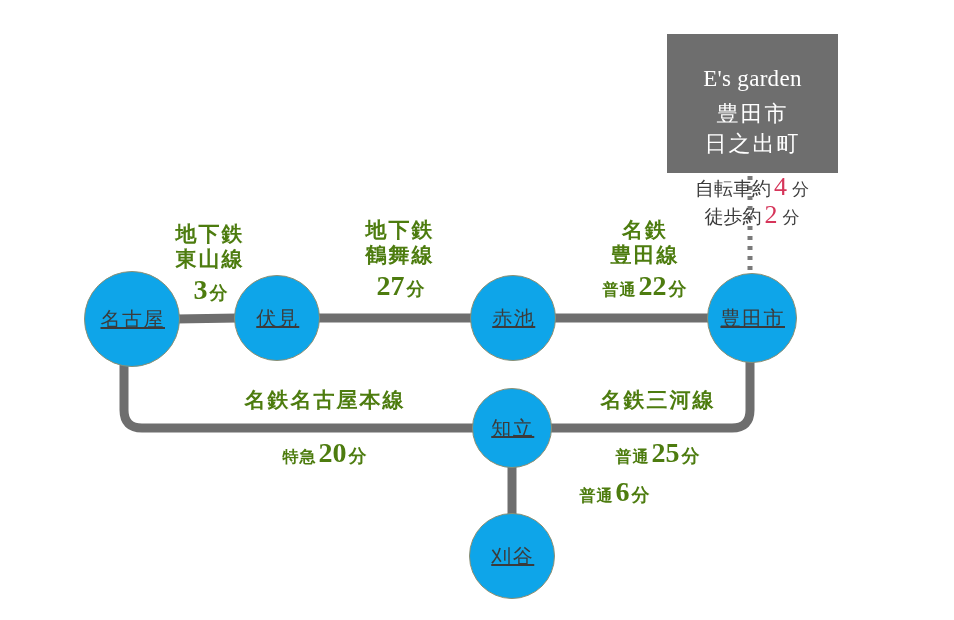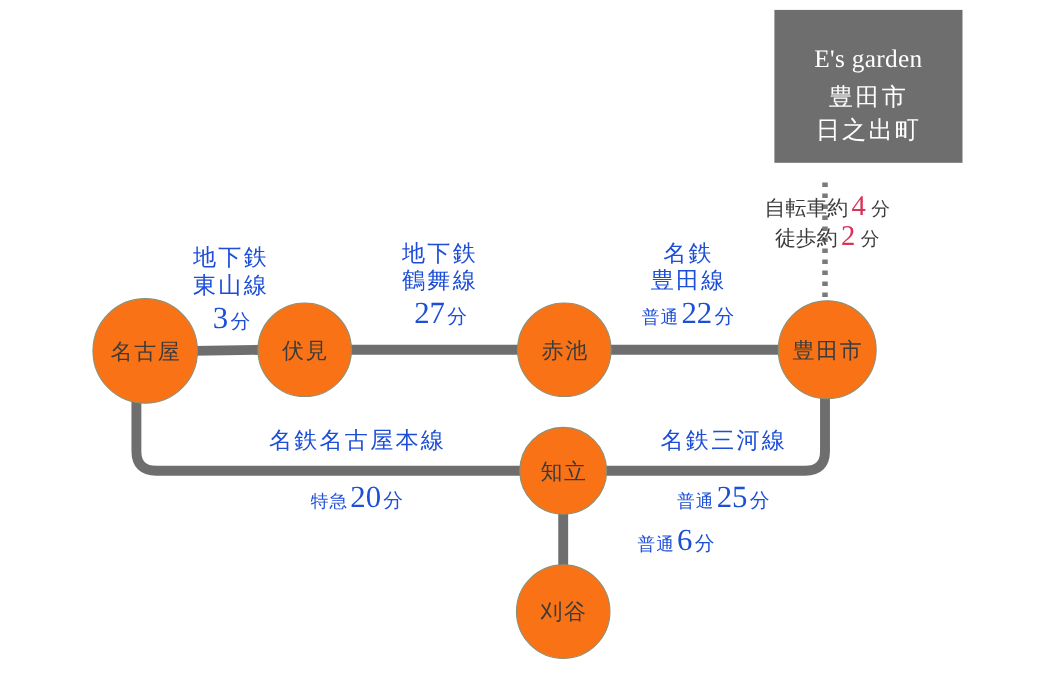--- a/index.html
+++ b/index.html
@@ -27,32 +27,31 @@
     left: 0;
     top: 0;
     width: 954px;
     height: 620px;
   }
 
   
   .dest-box {
     position: absolute;
     left: 667px;
-    top: 9px;
+    top: 34px;
     width: 171px;
     height: 139px;
     background: #6e6e6e;
     color: #ffffff;
     display: flex;
     flex-direction: column;
     align-items: center;
     justify-content: center;
     box-sizing: border-box;
     padding-top: 17px;
-    margin-left: 37px;
   }
   .dest-brand {
     font-size: 23px;
     letter-spacing: 0.3px;
     line-height: 1.1;
     font-family: "Liberation Serif", "DejaVu Serif", serif;
     white-space: nowrap;
   }
   .dest-line {
     font-size: 22px;
@@ -92,42 +91,44 @@
   }
   .access-item .unit {
     font-size: 17px;
     padding-left: 2px;
   }
 
   
   .station {
     position: absolute;
     border-radius: 50%;
-    background: #f97316;
+    background: #0ea5e9;
     border: 1.5px solid #8d8f72;
     box-sizing: border-box;
     display: flex;
     align-items: center;
     justify-content: center;
     font-family: "DejaVu Serif", "Liberation Serif", serif;
     font-size: 20px;
     letter-spacing: 1.5px;
     color: #3b3b3b;
     text-indent: 1.5px;
     white-space: nowrap;
+    text-decoration: underline;
   }
 
   
   .seg-label {
     position: absolute;
     text-align: center;
     white-space: nowrap;
-    color: #1d4ed8;
+    color: #4d7c0f;
     font-family: "DejaVu Serif", "Liberation Serif", serif;
     line-height: 1.18;
+    font-weight: bold;
   }
   .seg-label .ln {
     font-size: 21px;
     letter-spacing: 2px;
     display: block;
   }
   .seg-label .tm {
     display: block;
     margin-top: 1px;
     font-size: 21px;
@@ -208,21 +209,21 @@
   </div>
 
   <div class="seg-label" style="left:315px; top:218px; width:170px;">
     <span class="ln">地下鉄</span>
     <span class="ln">鶴舞線</span>
     <span class="tm">
       <span class="big">27</span><span class="unit">分</span>
     </span>
   </div>
 
-  <div class="seg-label" style="left:536px; top:218px; width:180px;">
+  <div class="seg-label" style="left:555px; top:218px; width:180px;">
     <span class="ln">名鉄</span>
     <span class="ln">豊田線</span>
     <span class="tm">
       <span class="pre">普通</span><span class="big">22</span><span class="unit">分</span>
     </span>
   </div>
 
   <div class="seg-label" style="left:175px; top:388px; width:300px;">
     <span class="ln">名鉄名古屋本線</span>
   </div>

